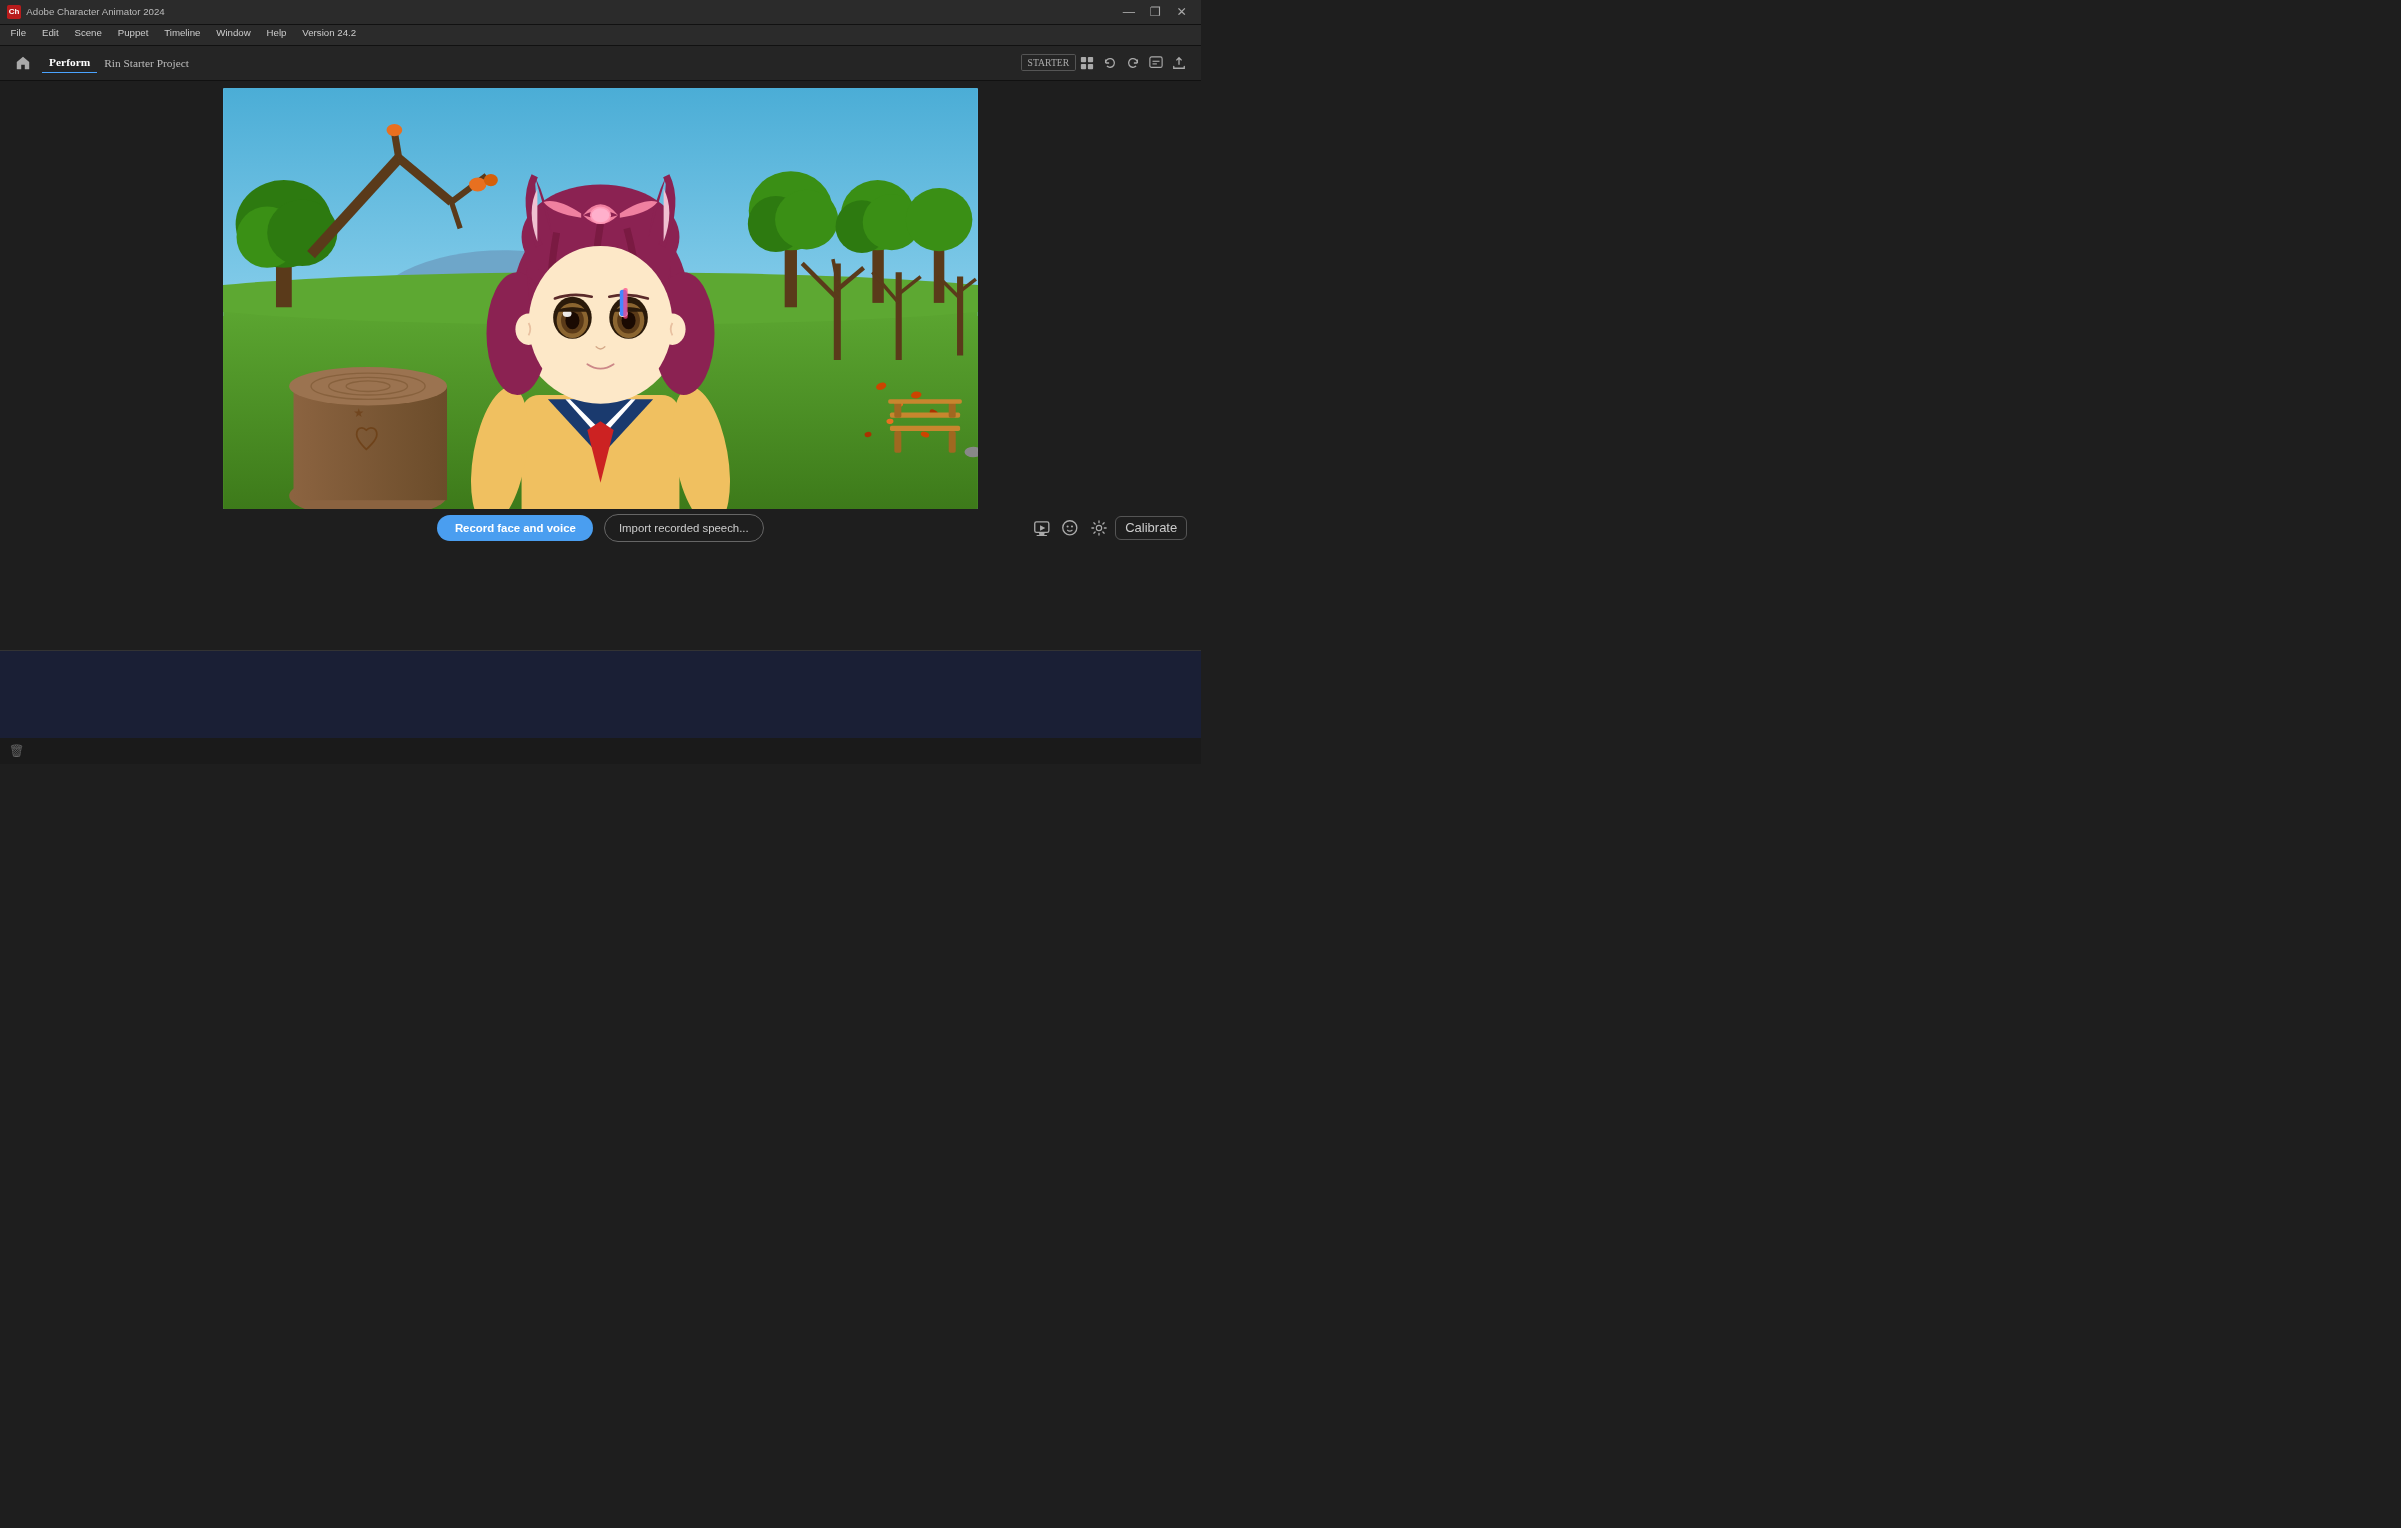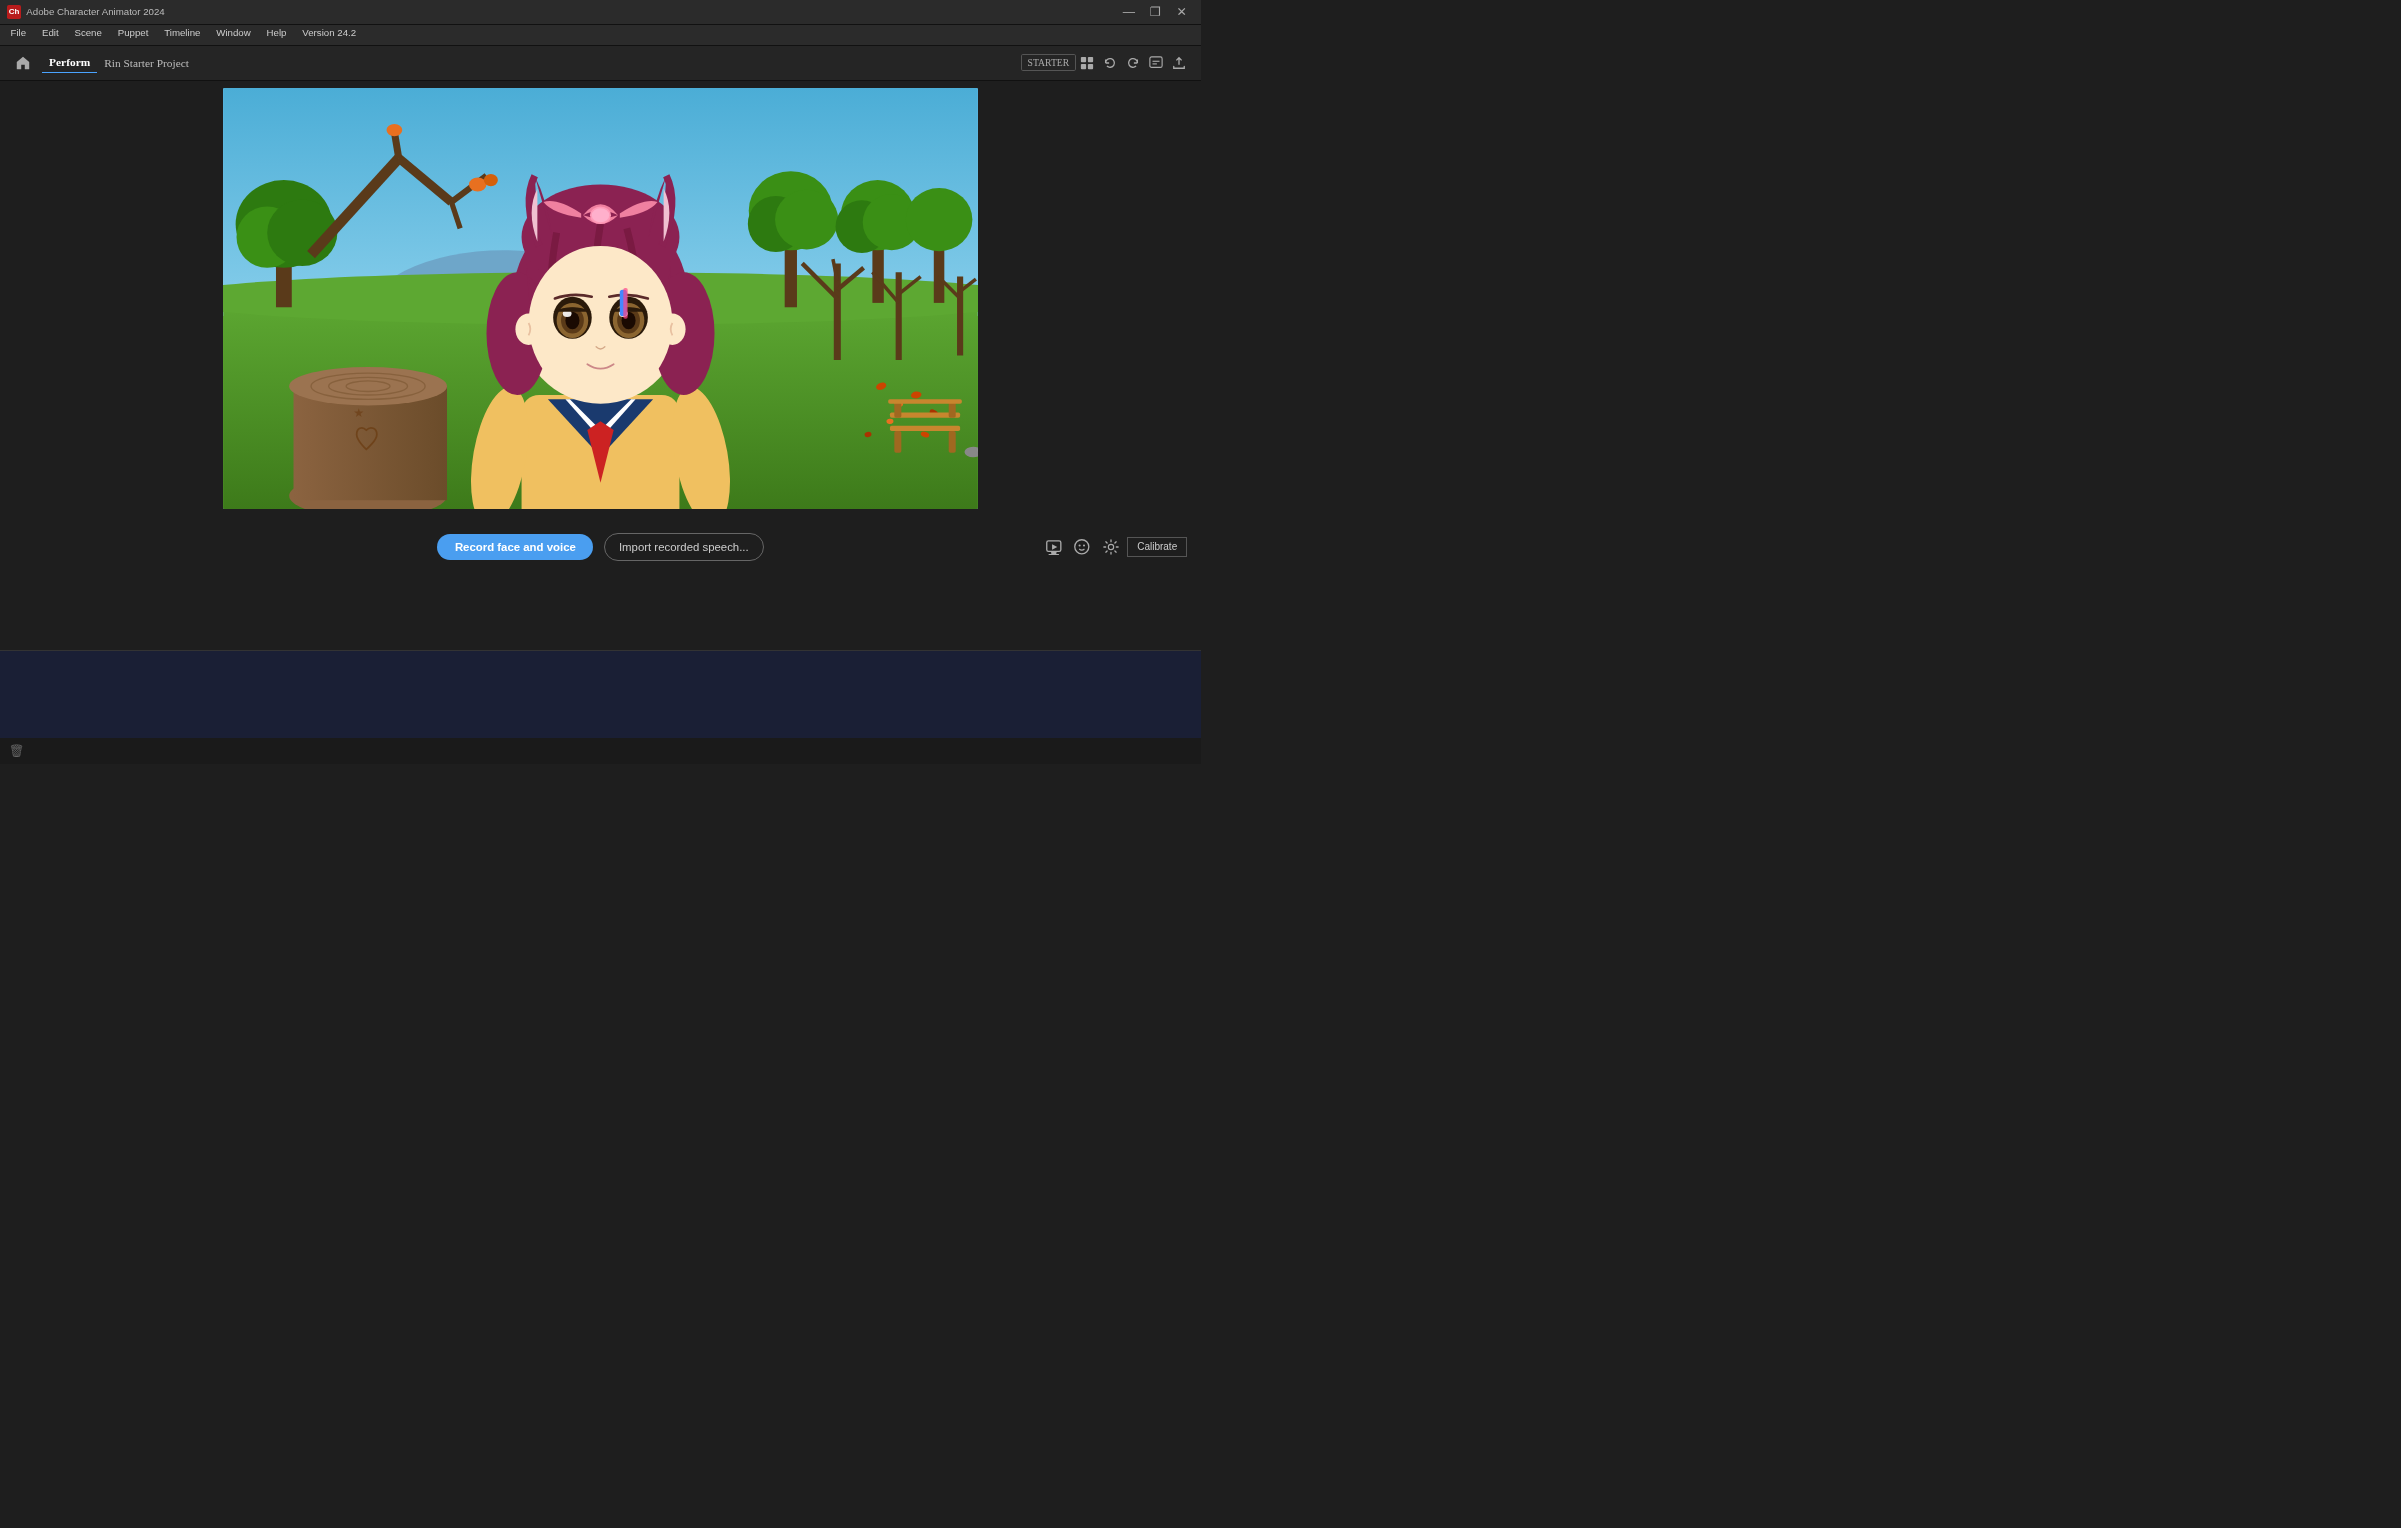--- a/index.html
+++ b/index.html
@@ -187,21 +187,21 @@
       background: linear-gradient(180deg, #5da832 0%, #4a8f28 100%);
     }
 
     
     #bottom-controls {
       width: 100%;
       display: flex;
       align-items: center;
       justify-content: center;
       gap: 10.5px;
-      padding: 24px 0;
+      padding: 5px 0;
       position: relative;
     }
 
     #record-btn {
       background: #4a9ef0;
       color: white;
       border: none;
       border-radius: 17.6px;
       padding: 7px 17.6px;
       font-size: 11.4px;
@@ -235,23 +235,23 @@
       cursor: pointer;
       display: flex;
       align-items: center;
       justify-content: center;
       font-size: 12.3px;
     }
     #calibrate-btn {
       background: transparent;
       color: #ccc;
       border: 0.9px solid #555;
-      border-radius: 0;
+      border-radius: 6px;
       padding: 3.5px 8.8px;
-      font-size: 10px;
+      font-size: 13px;
       cursor: pointer;
     }
 
     
     #timeline-area {
       height: 114px;
       background: #1a1a2e;
       border-top: 0.9px solid #333;
       display: flex;
       flex-direction: column;

